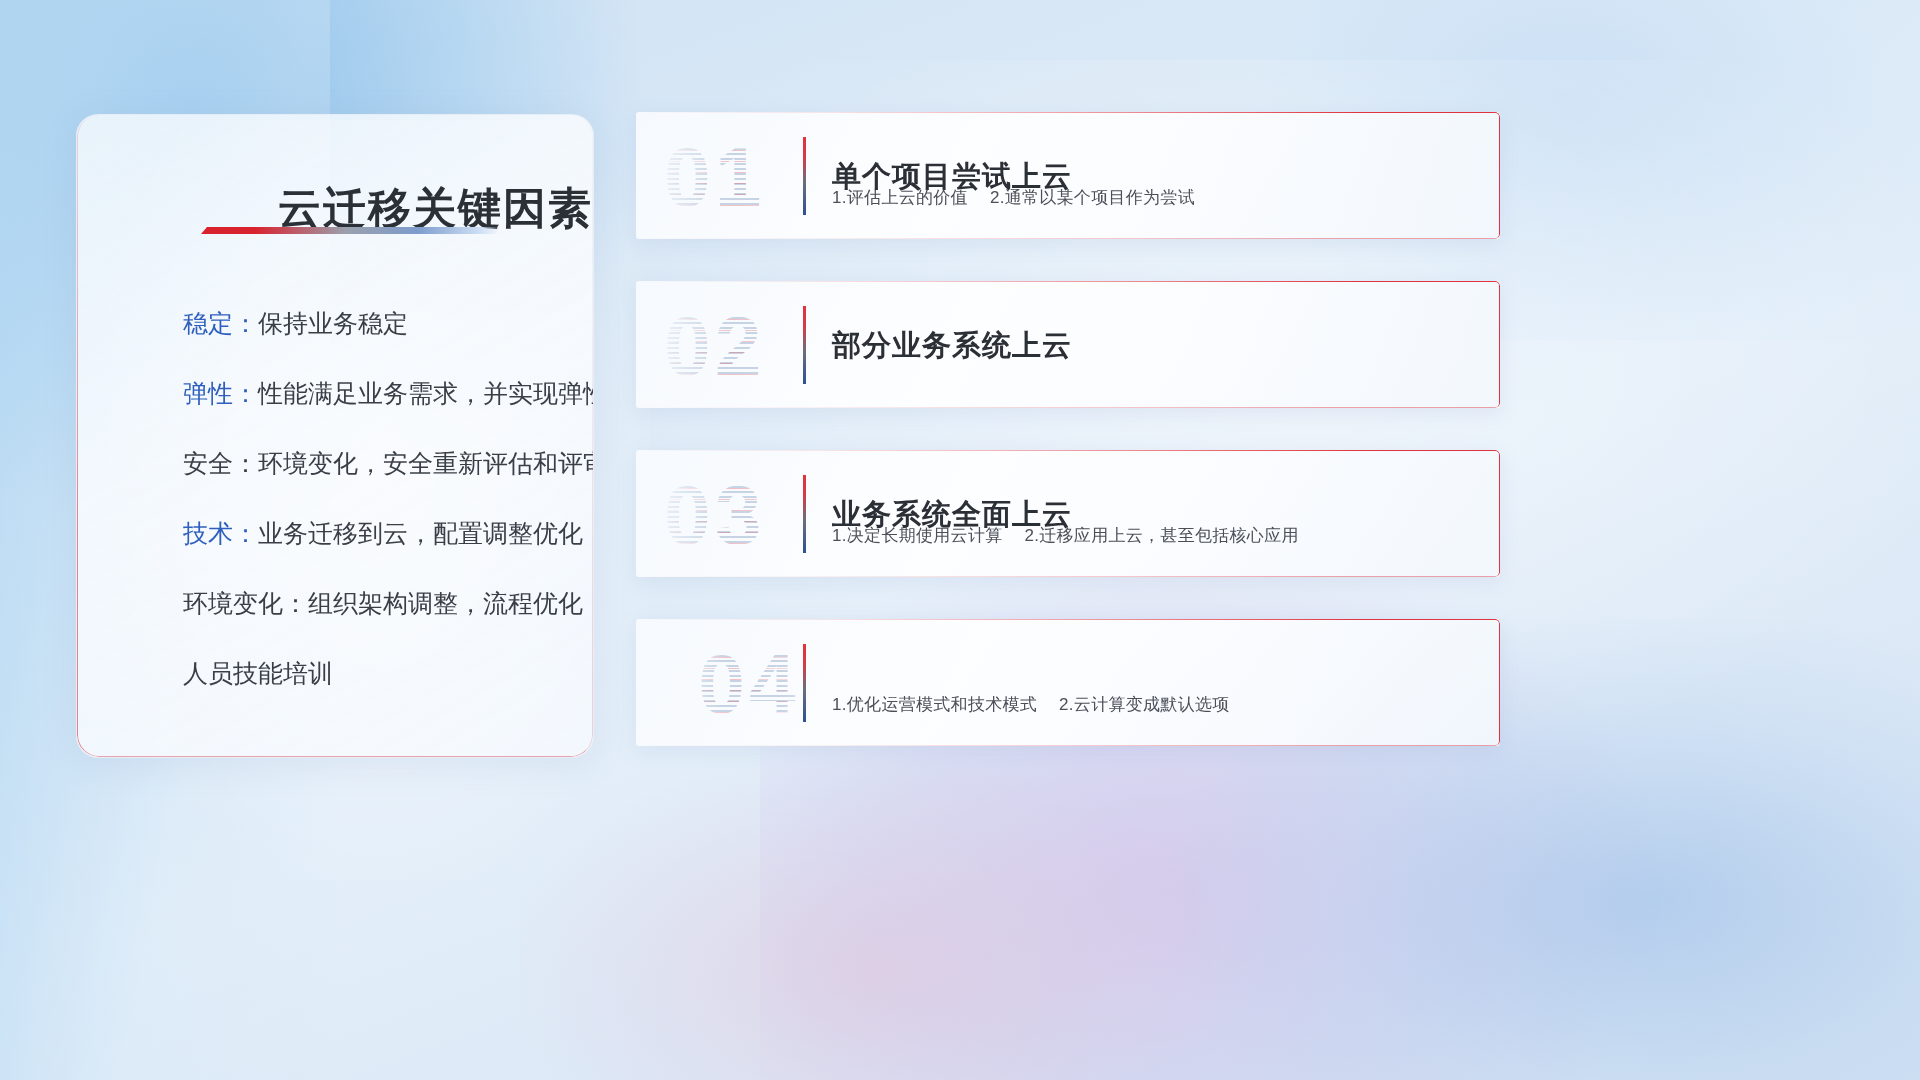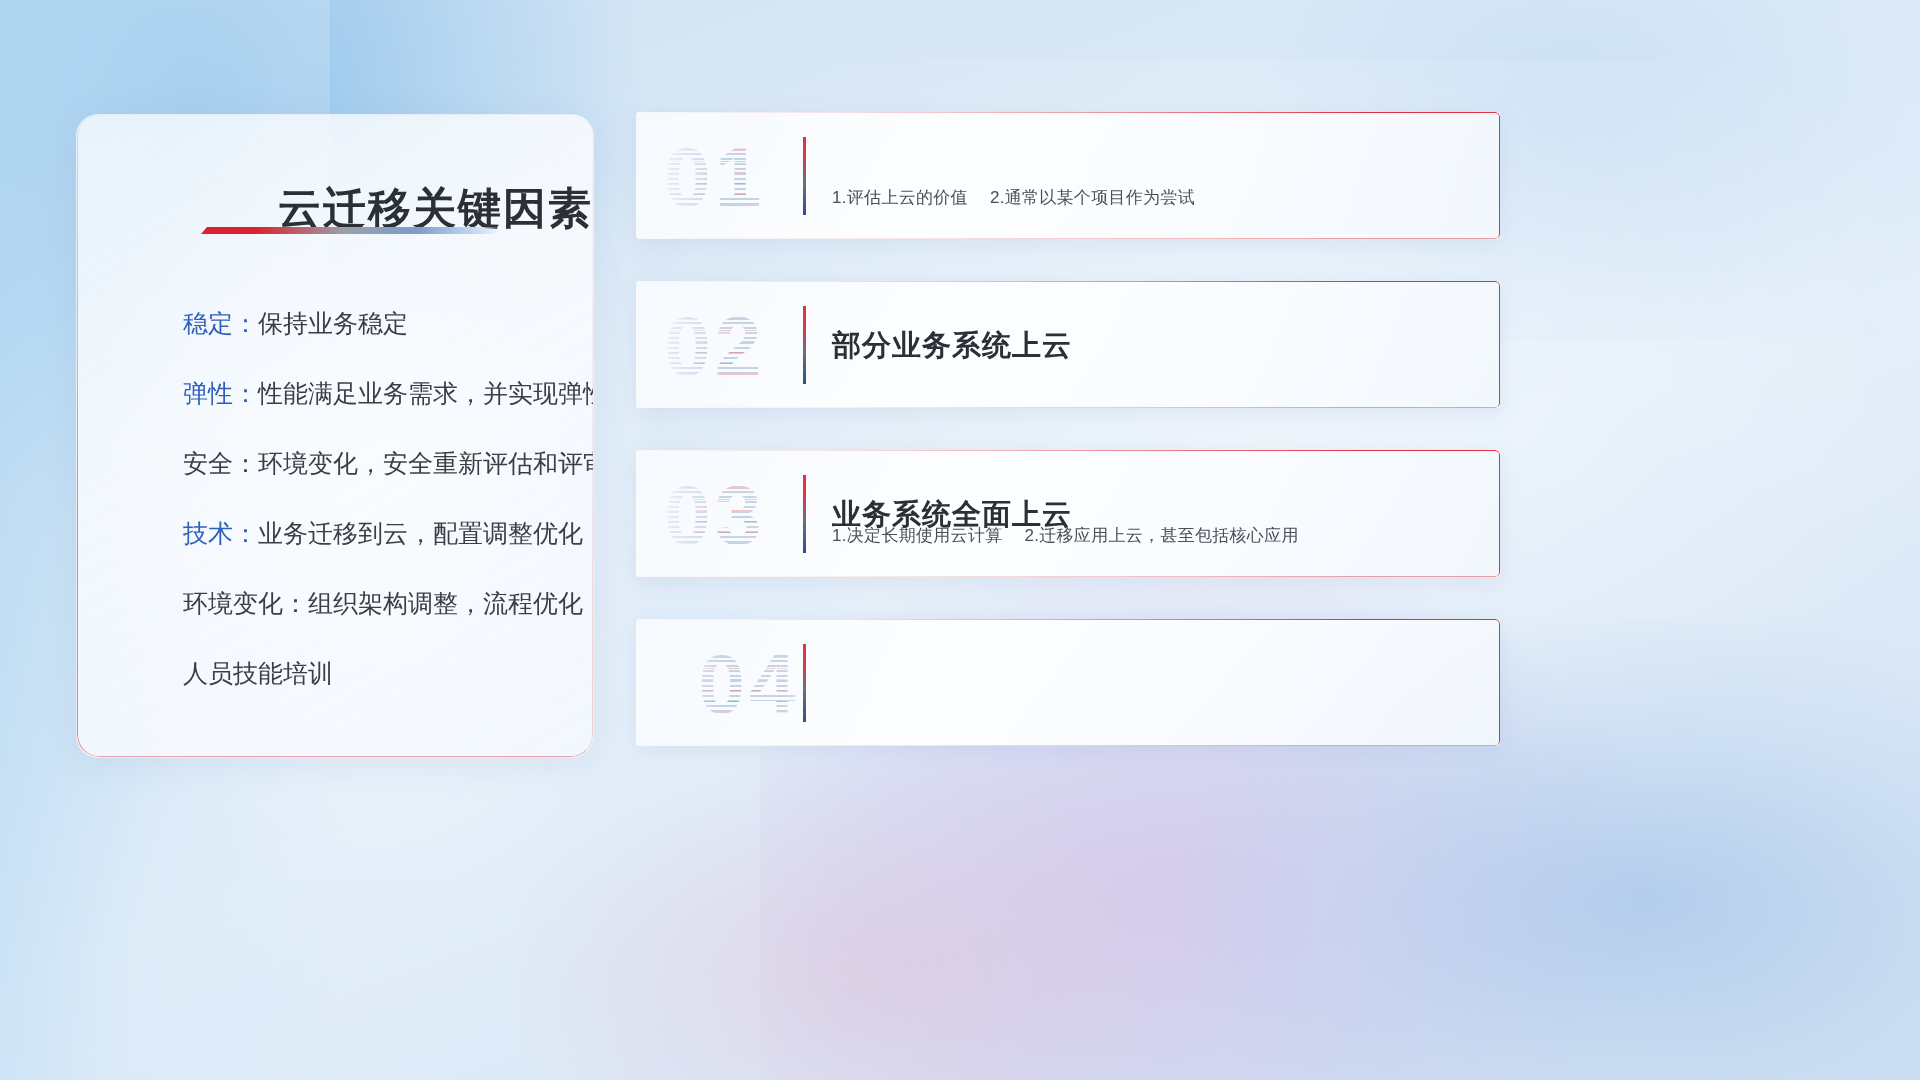--- a/index.html
+++ b/index.html
@@ -144,20 +144,21 @@
       <div class="factor"><span class="f-val">人员技能培训</span></div>
     </div>
 </section>
 
 <section id="cards">
     <article class="card">
       <div class="card-edge"></div>
       <div class="card-num">01</div>
       <div class="card-num-accent">01</div>
       <div class="card-bar"></div>
+      <h2 class="card-title">单个项目尝试上云</h2>
       <div class="card-desc"><span>1.评估上云的价值</span><span class="gap"></span><span>2.通常以某个项目作为尝试</span></div>
     </article>
     <article class="card">
       <div class="card-edge"></div>
       <div class="card-num">02</div>
       <div class="card-num-accent">02</div>
       <div class="card-bar"></div>
       <h2 class="card-title">部分业务系统上云</h2>
     </article>
     <article class="card">
@@ -166,14 +167,15 @@
       <div class="card-num-accent">03</div>
       <div class="card-bar"></div>
       <h2 class="card-title">业务系统全面上云</h2>
       <div class="card-desc"><span>1.决定长期使用云计算</span><span class="gap"></span><span>2.迁移应用上云，甚至包括核心应用</span></div>
     </article>
     <article class="card">
       <div class="card-edge"></div>
       <div class="card-num">04</div>
       <div class="card-num-accent">04</div>
       <div class="card-bar"></div>
+      <div class="card-desc"><span>1.优化运营模式和技术模式</span><span class="gap"></span><span>2.云计算变成默认选项</span></div>
     </article>
   </section>
 
 </body></html>

